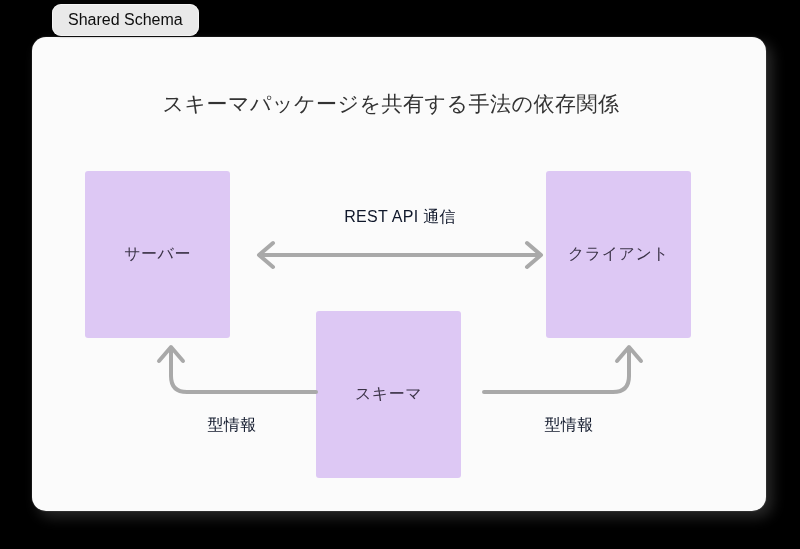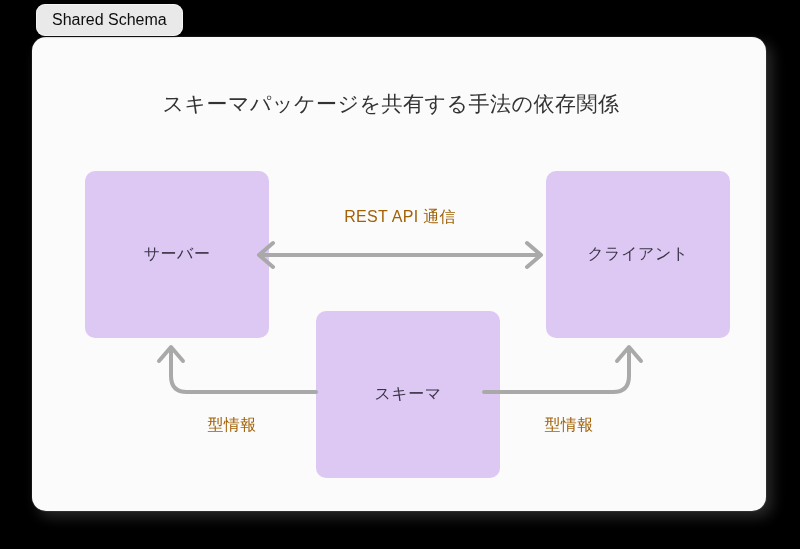--- a/index.html
+++ b/index.html
@@ -10,21 +10,21 @@
   }
   .stage {
     position: relative;
     width: 800px;
     height: 549px;
     background: #000000;
     overflow: hidden;
   }
   .tab {
     position: absolute;
-    left: 36px;
+    left: 52px;
     top: 4px;
     height: 32px;
     padding: 0 16px;
     display: flex;
     align-items: center;
     background: #e9e9e9;
     border-radius: 9px;
     box-shadow: 0 1px 2px rgba(0,0,0,0.4), inset 0 0 0 1px rgba(255,255,255,0.5);
     font-size: 16px;
     font-weight: 500;
@@ -49,24 +49,24 @@
     right: 16px;
     top: 53px;
     text-align: center;
     font-size: 21px;
     font-weight: 500;
     color: #333333;
     letter-spacing: 0.5px;
   }
   .node {
     position: absolute;
-    width: 184px;
+    width: 145px;
     height: 167px;
     background: #ddc8f4;
-    border-radius: 10px;
+    border-radius: 3px;
     display: flex;
     align-items: center;
     justify-content: center;
     font-size: 16px;
     color: #3b3347;
     letter-spacing: 0.5px;
   }
   .node-server { left: 53px;  top: 134px; }
   .node-client { left: 514px; top: 134px; }
   .node-schema { left: 284px; top: 274px; }
@@ -75,21 +75,21 @@
     left: 0;
     top: 0;
     width: 734px;
     height: 474px;
     pointer-events: none;
   }
   .edge-label {
     position: absolute;
     transform: translate(-50%, -50%);
     font-size: 16px;
-    color: #a16207;
+    color: #0f172a;
     white-space: nowrap;
     letter-spacing: 0.3px;
   }
   .label-rest-api   { left: 368px; top: 180px; }
   .label-type-left  { left: 200px; top: 388px; }
   .label-type-right { left: 537px; top: 388px; }
 </style>
 </head>
 <body>
 

